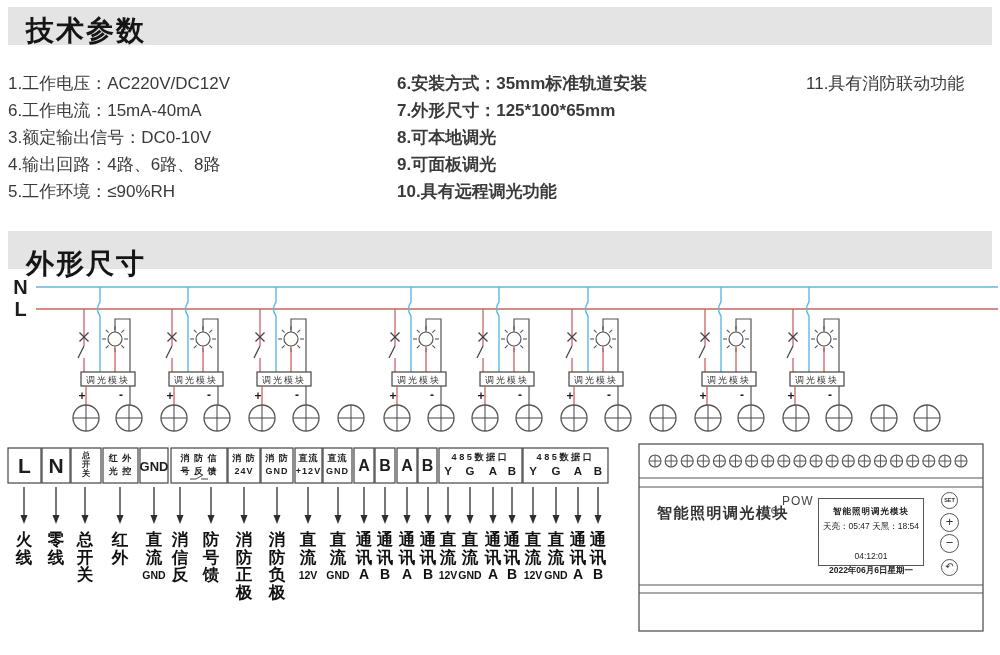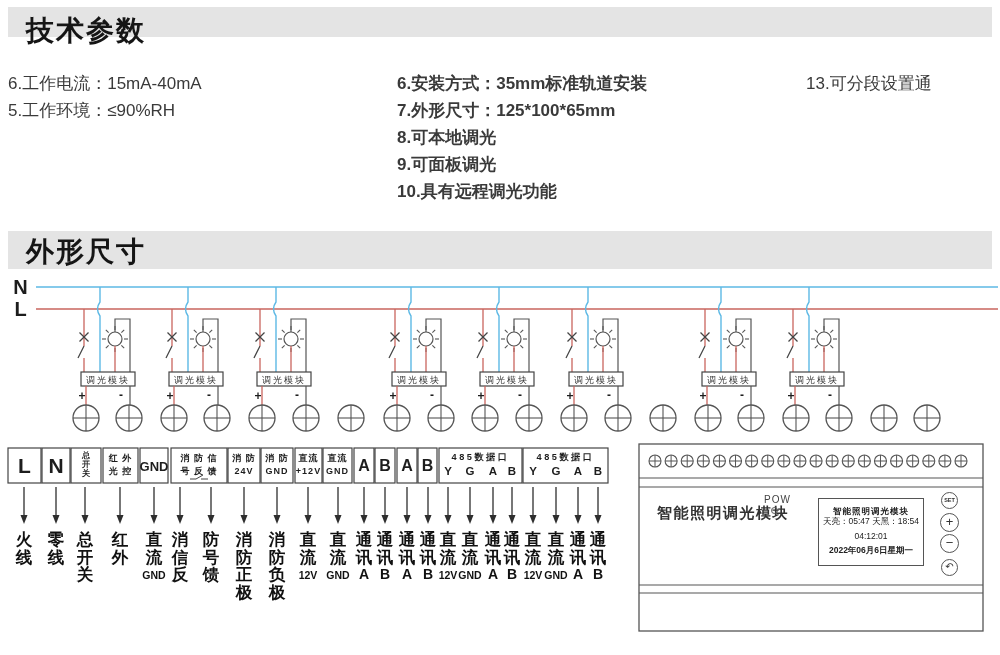--- a/index.html
+++ b/index.html
@@ -1,66 +1,69 @@
 <!DOCTYPE html>
 <html><head>
 <meta charset="utf-8">
 <style>
   html,body{margin:0;padding:0;background:#fff;}
   .page{position:relative;width:1000px;height:655px;background:#fff;overflow:hidden;
         font-family:"Liberation Sans","DejaVu Sans",sans-serif;color:#333;}
-  .bar{position:absolute;left:8px;right:8px;height:30px;background:#e4e4e4;}
+  .bar{position:absolute;left:8px;right:8px;height:38px;background:#e4e4e4;}
   .bar span{display:inline-block;margin:5px 0 0 18px;font-size:28px;font-weight:bold;color:#151515;letter-spacing:2px;}
   #bar1{top:7px;}
   #bar2{top:231px;height:38px;}
-  #bar2 span{margin-top:2px;}
+  #bar2 span{margin-top:14px;}
   .pcol{position:absolute;top:70px;font-size:17px;line-height:27px;color:#3a3a3a;white-space:nowrap;}
   #pcol1{left:8px;}
   #pcol2{left:397px;font-weight:bold;}
   #pcol3{left:806px;}
   #diagram{position:absolute;left:0;top:0;width:1000px;height:655px;}
   
   .ov{position:absolute;white-space:nowrap;}
   .dev-title{left:657px;top:504px;font-size:15px;font-weight:bold;letter-spacing:1.5px;color:#333;}
-  .dev-pow{left:764px;top:494px;font-size:10px;color:#444;letter-spacing:1px;}
+  .dev-pow{left:782px;top:494px;font-size:12px;color:#444;letter-spacing:1px;}
   .dev-pow-dot{left:771px;top:507px;width:5px;height:5px;border:1px solid #555;border-radius:50%;}
   .dev-display{left:818px;top:498px;width:104px;height:66px;border:1px solid #555;text-align:center;color:#222;}
   .dev-display .dl{font-size:8.5px;line-height:10px;}
   .dl1{margin-top:7px;font-weight:bold;letter-spacing:1px;}
-  .dl2{}
-  .dl3{margin-top:5px;}
+  .dl2{margin-top:5px;}
+  .dl3{margin-top:20px;}
   .dl4{margin-top:4px;font-weight:700;}
   .dev-btn{border:1px solid #555;border-radius:50%;text-align:center;color:#333;}
   .b-set{left:941px;top:492px;width:15px;height:15px;font-size:5.5px;line-height:15px;font-weight:bold;}
   .b-plus{left:940px;top:513px;width:17px;height:17px;font-size:13px;line-height:16px;}
   .b-minus{left:940px;top:534px;width:17px;height:17px;font-size:13px;line-height:15px;}
   .b-ret{left:941px;top:559px;width:15px;height:15px;font-size:10px;line-height:14px;}
 </style>
 </head>
 <body>
 
 <div class="page">
 
   <div class="bar" id="bar1">
     <span>技术参数</span>
   </div>
 
   <div class="pcol" id="pcol1">
+    <div>1.工作电压：AC220V/DC12V</div>
     <div>6.工作电流：15mA-40mA</div>
+    <div>3.额定输出信号：DC0-10V</div>
+    <div>4.输出回路：4路、6路、8路</div>
     <div>5.工作环境：≤90%RH</div>
   </div>
   <div class="pcol" id="pcol2">
     <div>6.安装方式：35mm标准轨道安装</div>
     <div>7.外形尺寸：125*100*65mm</div>
     <div>8.可本地调光</div>
     <div>9.可面板调光</div>
     <div>10.具有远程调光功能</div>
   </div>
   <div class="pcol" id="pcol3">
-    <div>13.可分段设置通</div>
+    <div>11.具有消防联动功能</div>
   </div>
 
   <div class="bar" id="bar2">
     <span>外形尺寸</span>
   </div>
 
   <svg id="diagram" viewBox="0 0 1000 655" style="font-family: &quot;Liberation Sans&quot;, &quot;DejaVu Sans&quot;, sans-serif;">
       <g>
         <text x="21" y="294" font-size="20" text-anchor="middle" fill="#1d1d1d" font-weight="bold" letter-spacing="1">N</text>
         <text x="21" y="316" font-size="20" text-anchor="middle" fill="#1d1d1d" font-weight="bold" letter-spacing="1">L</text>

